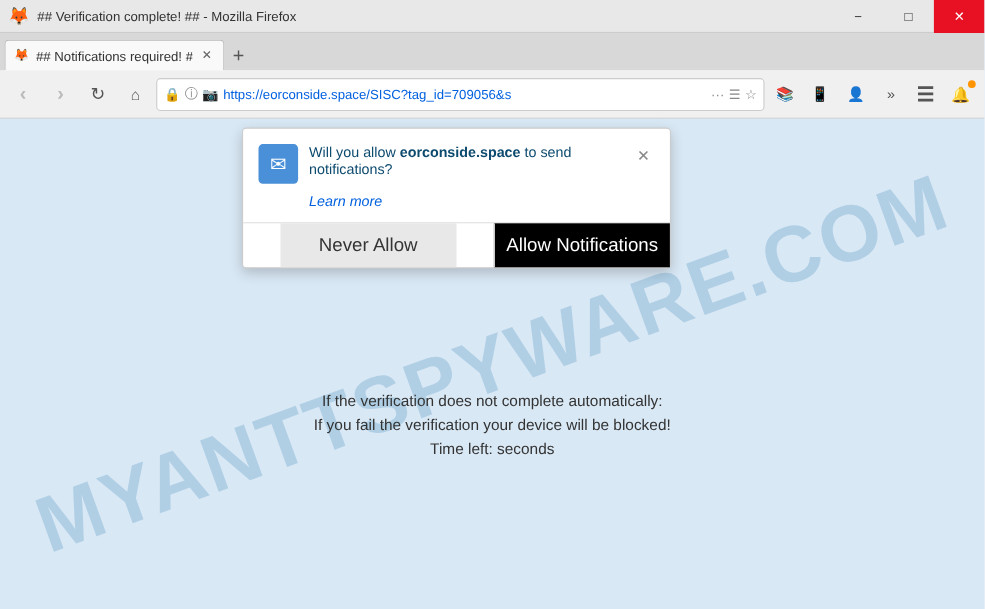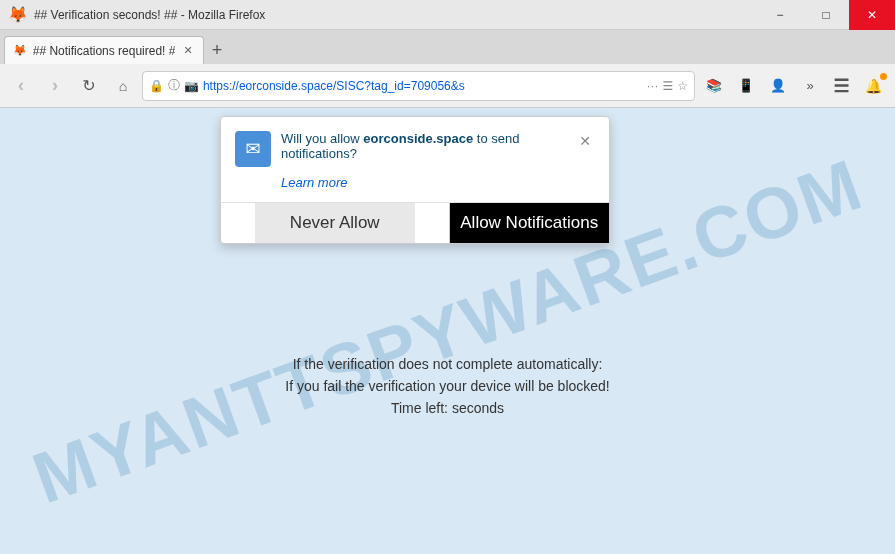--- a/index.html
+++ b/index.html
@@ -313,21 +313,21 @@
       background: #ff9400;
       border-radius: 50%;
     }
   </style>
 </head>
 <body>
 
 <div class="titlebar">
   <div class="titlebar-left">
     <span style="font-size:16px;">🦊</span>
-    <span class="titlebar-title">## Verification seconds! ## - Mozilla Firefox</span>
+    <span class="titlebar-title">## Verification complete! ## - Mozilla Firefox</span>
   </div>
   <div class="titlebar-controls">
     <button class="titlebar-btn">−</button>
     <button class="titlebar-btn">□</button>
     <button class="titlebar-btn close">✕</button>
   </div>
 </div>
 
 <div class="tabbar">
   <div class="tab">

